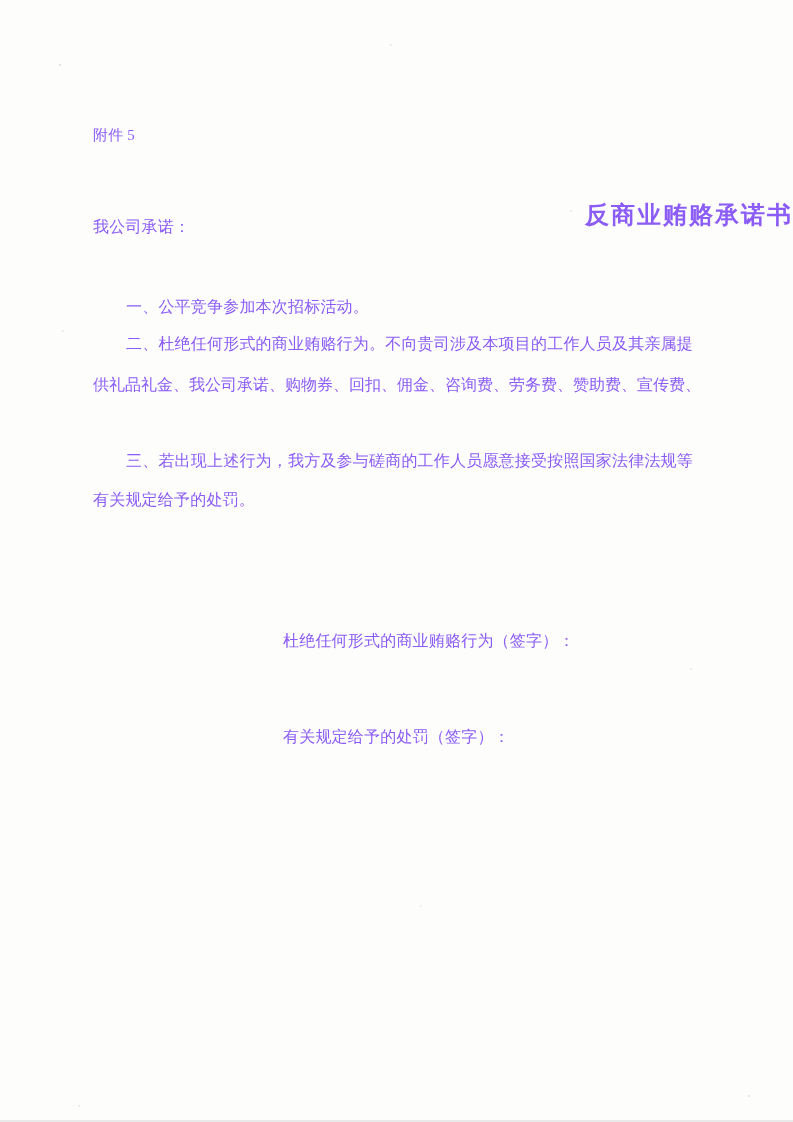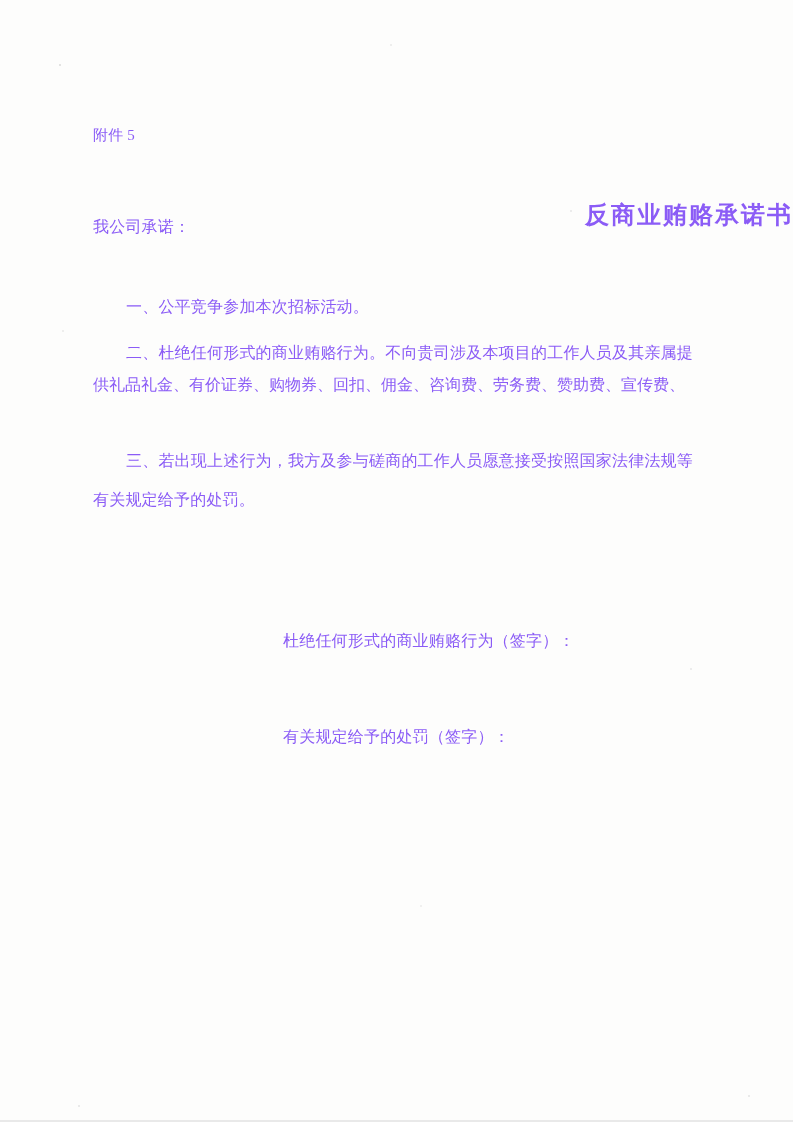--- a/index.html
+++ b/index.html
@@ -39,21 +39,21 @@
     line-height: 30px;
     font-weight: 700;
     letter-spacing: 2px;
     white-space: nowrap;
     margin-top: 40px;
   }
 
   .intro    { top: 217px; }
   .project  { top: 256px; }
   .item1    { top: 297px; }
-  .i2l1     { top: 344px; font-family: Liberation Mono, monospace; }
+  .i2l1     { top: 334px; }
   .i2l2     { top: 375px; letter-spacing: 0; }
   .i2l3     { top: 412px; }
   .i3l1     { top: 451px; }
   .i3l2     { top: 490px; }
 
   .sig-legal { top: 631px; left: 283px; }
   .sig-auth  { top: 727px; left: 283px; }
   .date-line { top: 827px; left: 284px; }
 
   .blank {
@@ -92,21 +92,21 @@
   <div class="line attachment">附件 5</div>
 
   <div class="title">反商业贿赂承诺书</div>
 
   <div class="line intro">我公司承诺：</div>
 
 
   <div class="line item1 indent">一、公平竞争参加本次招标活动。</div>
 
   <div class="line i2l1 indent">二、杜绝任何形式的商业贿赂行为。不向贵司涉及本项目的工作人员及其亲属提</div>
-  <div class="line i2l2">供礼品礼金、有价证券、购物券、回扣、佣金、咨询费、劳务费、赞助费、宣传费、</div>
+  <div class="line i2l2">供礼品礼金、我公司承诺、购物券、回扣、佣金、咨询费、劳务费、赞助费、宣传费、</div>
 
   <div class="line i3l1 indent">三、若出现上述行为，我方及参与磋商的工作人员愿意接受按照国家法律法规等</div>
   <div class="line i3l2">有关规定给予的处罚。</div>
 
   <div class="line sig-legal">杜绝任何形式的商业贿赂行为（签字）：</div>
 
   <div class="line sig-auth">有关规定给予的处罚（签字）：</div>
 
 
   <div class="speckle sp1"></div>

